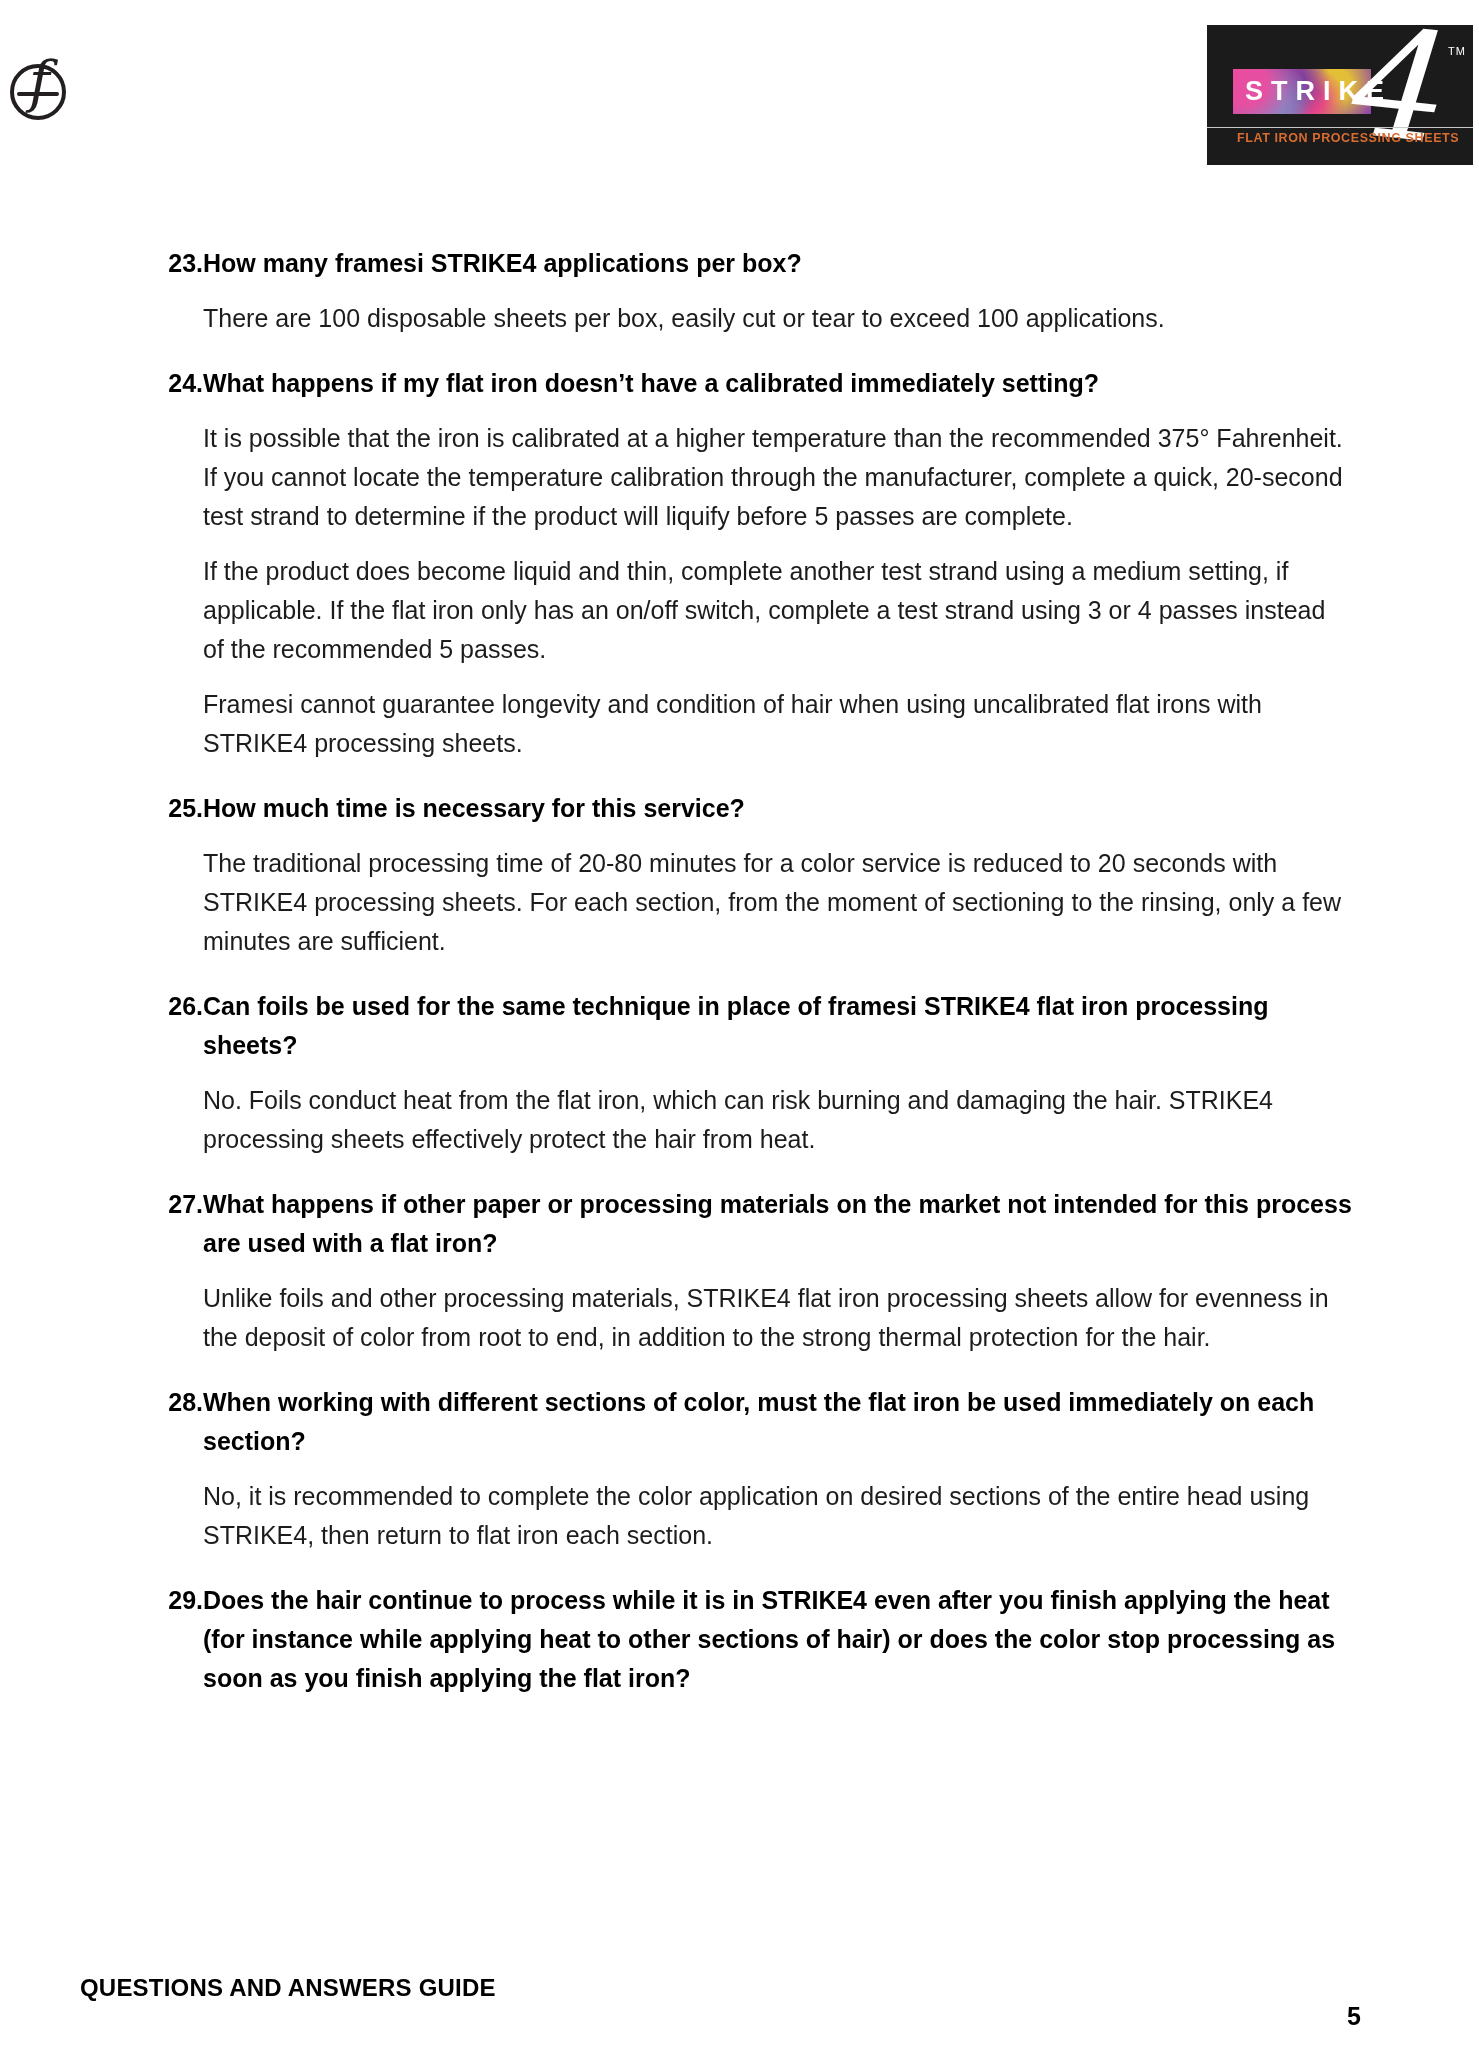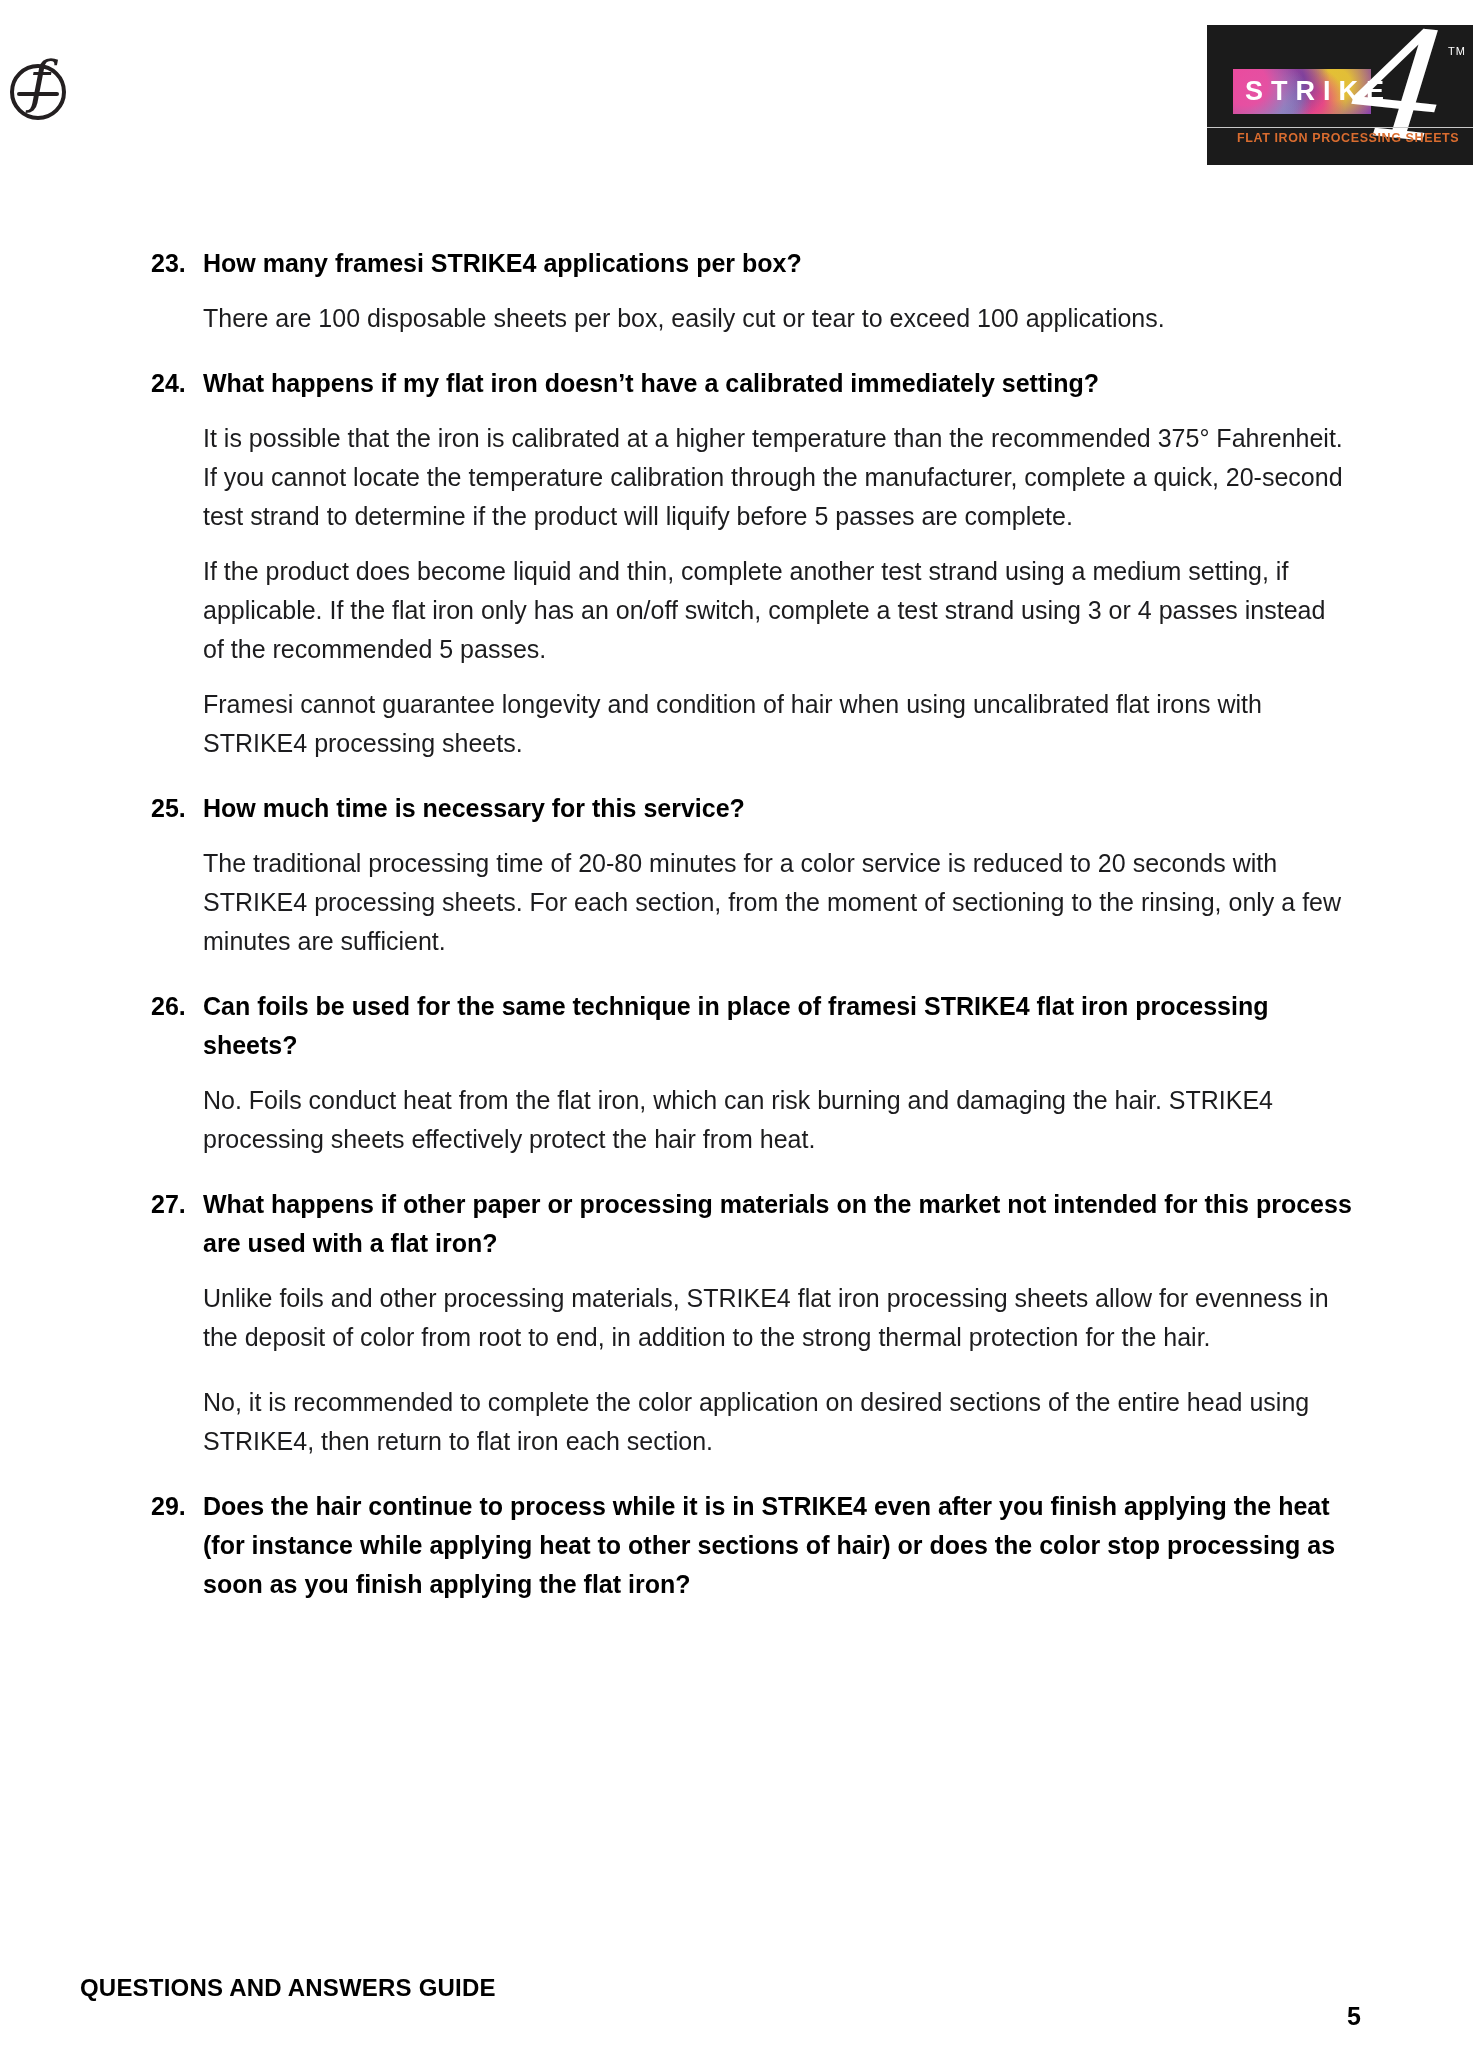--- a/index.html
+++ b/index.html
@@ -75,21 +75,21 @@
   .strike-tagline {
     position:absolute; left:30px; top:106px;
     font-size:12.5px; font-weight:bold; letter-spacing:.6px; white-space:nowrap;
   }
 
   
   .content { position:absolute; left:151px; top:244px; width:1205px; }
   .qa-item { margin-top:26px; }
   .qa-item:first-child { margin-top:0; }
   .question { display:flex; font-weight:bold; font-size:25px; line-height:39px; color:#000; }
-  .q-num { width:52px; flex:none; }
+  .q-num { width:52px; flex:none;text-align:right; }
   .q-text { flex:1; }
   .answer {
     margin-left:52px; margin-top:16px; width:1150px;
     font-size:25px; line-height:39px; color:#1c1c1e;
   }
 
   
   .footer-label {
     position:absolute; left:80px; top:1974px;
     font-size:24px; font-weight:bold; color:#000; letter-spacing:.2px;
@@ -168,20 +168,24 @@
     <div class="question">
       <span class="q-num">27.</span>
       <span class="q-text">What happens if other paper or processing materials on the market not intended for this process are used with a flat iron?</span>
     </div>
     <div>
         <p class="answer">Unlike foils and other processing materials, STRIKE4 flat iron processing sheets allow for evenness in the deposit of color from root to end, in addition to the strong thermal protection for the hair.</p>
       </div>
   </div>
 
   <div class="qa-item">
+    <div class="question">
+      <span class="q-num">28.</span>
+      <span class="q-text">When working with different sections of color, must the flat iron be used immediately on each section?</span>
+    </div>
     <div>
         <p class="answer">No, it is recommended to complete the color application on desired sections of the entire head using STRIKE4, then return to flat iron each section.</p>
       </div>
   </div>
 
   <div class="qa-item">
     <div class="question">
       <span class="q-num">29.</span>
       <span class="q-text">Does the hair continue to process while it is in STRIKE4 even after you finish applying the heat (for instance while applying heat to other sections of hair) or does the color stop processing as soon as you finish applying the flat iron?</span>
     </div>

